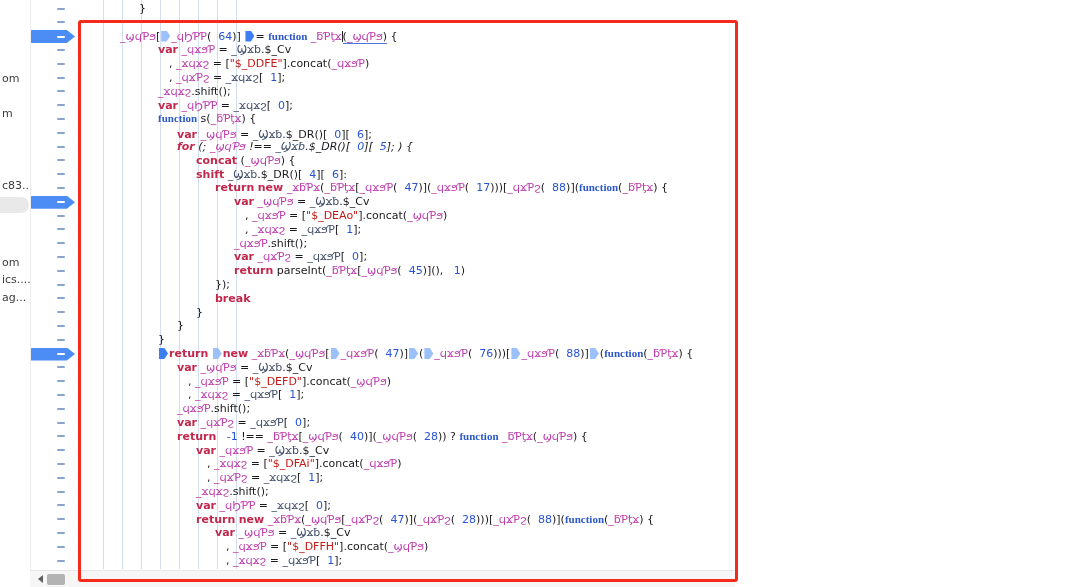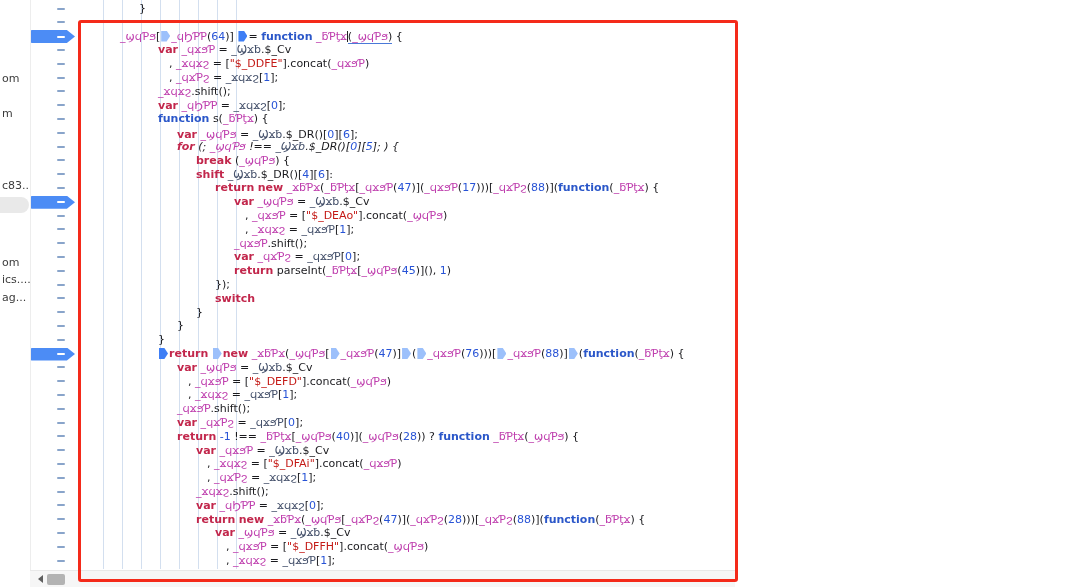--- a/index.html
+++ b/index.html
@@ -18,22 +18,22 @@
   .dash{position:absolute;left:27px;width:8px;height:2px;background:#89a4ca;border-radius:1px;}
   .bp-arrow{position:absolute;left:0;width:45px;height:13px;background:#4c8cf5;
     clip-path:polygon(0 0,82% 0,100% 50%,82% 100%,0 100%);border-radius:2px;}
   .bp-arrow .wdash{position:absolute;left:27px;top:5.5px;width:8px;height:2px;background:#fff;border-radius:1px;}
   
   .code{position:absolute;left:0;top:0;width:1080px;height:587px;z-index:1;}
   .guide{position:absolute;top:0;width:1px;height:569px;background:rgba(158,183,219,.45);}
   .line{position:absolute;white-space:pre;font-family:"DejaVu Sans",sans-serif;
     font-size:11px;line-height:13.8px;height:13.8px;color:#1a1a1e;}
   .kw{color:#c2274c;font-weight:bold;}
-  .fn{color:#2b57c9;font-weight:bold;}
-  .num{color:#2753d6;}
+  .fn{color:#2b57c9;font-weight:bold;font-family:Liberation Serif, serif;}
+  .num{color:#2753d6;margin-left:7px;}
   .str{color:#c41a16;}
   .id{color:#bf3fae;}
   .idd{color:#45516b;}
   .pl{color:#1a1a1e;}
   .u{border-bottom:1.5px solid #4a79d8;}
   .mk{display:inline-block;width:9px;height:11px;vertical-align:-2px;margin:0 1px;
     clip-path:polygon(0 0,60% 0,100% 50%,60% 100%,0 100%);}
   .mkl{background:#9cc0fb;}
   .mkd{background:#3e7ef5;}
   .cur{display:inline-block;width:1px;height:11px;vertical-align:-2px;background:#222;}
@@ -65,31 +65,31 @@
       <div class="line" style="top: 2px; left: 139px;"><span class="pl">}</span></div>
       <div class="line" style="top: 29.6px; left: 120px;"><span class="id">_ϣϥƤϧ</span><span class="pl">[</span><span class="mk mkl"></span><span class="id">_ϥϦƤƤ</span><span class="pl">(</span><span class="num">64</span><span class="pl">)] </span><span class="mk mkd"></span><span class="pl">= </span><span class="fn">function</span><span class="pl"> </span><span class="id">_ƃƤƫϫ</span><span class="cur"></span><span class="pl u">(</span><span class="id u">_ϣϥƤϧ</span><span class="pl u">)</span><span class="pl"> {</span></div>
       <div class="line" style="top: 43.4px; left: 158px;"><span class="kw">var</span><span class="pl"> </span><span class="id">_ϥϫϧƤ</span><span class="pl"> = </span><span class="idd">_Ϣϫƀ</span><span class="pl">.$_Cv</span></div>
       <div class="line" style="top: 57.2px; left: 169px;"><span class="pl">, </span><span class="id">_ϫϥϫϩ</span><span class="pl"> = [</span><span class="str">"$_DDFE"</span><span class="pl">].concat(</span><span class="id">_ϥϫϧƤ</span><span class="pl">)</span></div>
       <div class="line" style="top: 71px; left: 169px;"><span class="pl">, </span><span class="id">_ϥϫƤϩ</span><span class="pl"> = </span><span class="idd">_ϫϥϫϩ</span><span class="pl">[</span><span class="num">1</span><span class="pl">];</span></div>
       <div class="line" style="top: 84.8px; left: 158px;"><span class="id">_ϫϥϫϩ</span><span class="pl">.shift();</span></div>
       <div class="line" style="top: 98.6px; left: 158px;"><span class="kw">var</span><span class="pl"> </span><span class="id">_ϥϦƤƤ</span><span class="pl"> = </span><span class="idd">_ϫϥϫϩ</span><span class="pl">[</span><span class="num">0</span><span class="pl">];</span></div>
       <div class="line" style="top: 112.4px; left: 158px;"><span class="fn">function</span><span class="pl"> s(</span><span class="id">_ƃƤƫϫ</span><span class="pl">) {</span></div>
       <div class="line" style="top: 128px; left: 177px;"><span class="kw">var</span><span class="pl"> </span><span class="id">_ϣϥƤϧ</span><span class="pl"> = </span><span class="idd">_Ϣϫƀ</span><span class="pl">.$_DR()[</span><span class="num">0</span><span class="pl">][</span><span class="num">6</span><span class="pl">];</span></div>
       <div class="line" style="top: 140px; left: 177px; font-style: italic;"><span class="kw">for</span><span class="pl"> (; </span><span class="id">_ϣϥƤϧ</span><span class="pl"> !== </span><span class="idd">_Ϣϫƀ</span><span class="pl">.$_DR()[</span><span class="num">0</span><span class="pl">][</span><span class="num">5</span><span class="pl">]; ) {</span></div>
-      <div class="line" style="top: 153.8px; left: 196px;"><span class="kw">break</span><span class="pl"> (</span><span class="id">_ϣϥƤϧ</span><span class="pl">) {</span></div>
+      <div class="line" style="top: 153.8px; left: 196px;"><span class="kw">concat</span><span class="pl"> (</span><span class="id">_ϣϥƤϧ</span><span class="pl">) {</span></div>
       <div class="line" style="top: 167.6px; left: 196px;"><span class="kw">shift</span><span class="pl"> </span><span class="idd">_Ϣϫƀ</span><span class="pl">.$_DR()[</span><span class="num">4</span><span class="pl">][</span><span class="num">6</span><span class="pl">]:</span></div>
       <div class="line" style="top: 181.4px; left: 215px;"><span class="kw">return</span><span class="pl"> </span><span class="kw">new</span><span class="pl"> </span><span class="id">_ϫƃƤϫ</span><span class="pl">(</span><span class="id">_ƃƤƫϫ</span><span class="pl">[</span><span class="id">_ϥϫϧƤ</span><span class="pl">(</span><span class="num">47</span><span class="pl">)](</span><span class="id">_ϥϫϧƤ</span><span class="pl">(</span><span class="num">17</span><span class="pl">)))[</span><span class="id">_ϥϫƤϩ</span><span class="pl">(</span><span class="num">88</span><span class="pl">)](</span><span class="fn">function</span><span class="pl">(</span><span class="id">_ƃƤƫϫ</span><span class="pl">) {</span></div>
       <div class="line" style="top: 195.2px; left: 234px;"><span class="kw">var</span><span class="pl"> </span><span class="id">_ϣϥƤϧ</span><span class="pl"> = </span><span class="idd">_Ϣϫƀ</span><span class="pl">.$_Cv</span></div>
       <div class="line" style="top: 209px; left: 245px;"><span class="pl">, </span><span class="id">_ϥϫϧƤ</span><span class="pl"> = [</span><span class="str">"$_DEAo"</span><span class="pl">].concat(</span><span class="id">_ϣϥƤϧ</span><span class="pl">)</span></div>
       <div class="line" style="top: 222.8px; left: 245px;"><span class="pl">, </span><span class="id">_ϫϥϫϩ</span><span class="pl"> = </span><span class="idd">_ϥϫϧƤ</span><span class="pl">[</span><span class="num">1</span><span class="pl">];</span></div>
       <div class="line" style="top: 236.6px; left: 234px;"><span class="id">_ϥϫϧƤ</span><span class="pl">.shift();</span></div>
       <div class="line" style="top: 250.4px; left: 234px;"><span class="kw">var</span><span class="pl"> </span><span class="id">_ϥϫƤϩ</span><span class="pl"> = </span><span class="idd">_ϥϫϧƤ</span><span class="pl">[</span><span class="num">0</span><span class="pl">];</span></div>
       <div class="line" style="top: 264.2px; left: 234px;"><span class="kw">return</span><span class="pl"> parseInt(</span><span class="id">_ƃƤƫϫ</span><span class="pl">[</span><span class="id">_ϣϥƤϧ</span><span class="pl">(</span><span class="num">45</span><span class="pl">)](), </span><span class="num">1</span><span class="pl">)</span></div>
       <div class="line" style="top: 278px; left: 215px;"><span class="pl">});</span></div>
-      <div class="line" style="top: 291.8px; left: 215px;"><span class="kw">switch</span></div>
+      <div class="line" style="top: 291.8px; left: 215px;"><span class="kw">break</span></div>
       <div class="line" style="top: 305.6px; left: 196px;"><span class="pl">}</span></div>
       <div class="line" style="top: 319.4px; left: 177px;"><span class="pl">}</span></div>
       <div class="line" style="top: 333.2px; left: 158px;"><span class="pl">}</span></div>
       <div class="line" style="top: 347px; left: 158px;"><span class="mk mkd"></span><span class="kw">return</span><span class="pl"> </span><span class="mk mkl"></span><span class="kw">new</span><span class="pl"> </span><span class="id">_ϫƃƤϫ</span><span class="pl">(</span><span class="id">_ϣϥƤϧ</span><span class="pl">[</span><span class="mk mkl"></span><span class="id">_ϥϫϧƤ</span><span class="pl">(</span><span class="num">47</span><span class="pl">)]</span><span class="mk mkl"></span><span class="pl">(</span><span class="mk mkl"></span><span class="id">_ϥϫϧƤ</span><span class="pl">(</span><span class="num">76</span><span class="pl">)))[</span><span class="mk mkl"></span><span class="id">_ϥϫϧƤ</span><span class="pl">(</span><span class="num">88</span><span class="pl">)]</span><span class="mk mkl"></span><span class="pl">(</span><span class="fn">function</span><span class="pl">(</span><span class="id">_ƃƤƫϫ</span><span class="pl">) {</span></div>
       <div class="line" style="top: 360.8px; left: 177px;"><span class="kw">var</span><span class="pl"> </span><span class="id">_ϣϥƤϧ</span><span class="pl"> = </span><span class="idd">_Ϣϫƀ</span><span class="pl">.$_Cv</span></div>
       <div class="line" style="top: 374.6px; left: 188px;"><span class="pl">, </span><span class="id">_ϥϫϧƤ</span><span class="pl"> = [</span><span class="str">"$_DEFD"</span><span class="pl">].concat(</span><span class="id">_ϣϥƤϧ</span><span class="pl">)</span></div>
       <div class="line" style="top: 388.4px; left: 188px;"><span class="pl">, </span><span class="id">_ϫϥϫϩ</span><span class="pl"> = </span><span class="idd">_ϥϫϧƤ</span><span class="pl">[</span><span class="num">1</span><span class="pl">];</span></div>
       <div class="line" style="top: 402.2px; left: 177px;"><span class="id">_ϥϫϧƤ</span><span class="pl">.shift();</span></div>
       <div class="line" style="top: 416px; left: 177px;"><span class="kw">var</span><span class="pl"> </span><span class="id">_ϥϫƤϩ</span><span class="pl"> = </span><span class="idd">_ϥϫϧƤ</span><span class="pl">[</span><span class="num">0</span><span class="pl">];</span></div>
       <div class="line" style="top: 429.8px; left: 177px;"><span class="kw">return</span><span class="pl"> </span><span class="num">-1</span><span class="pl"> !== </span><span class="id">_ƃƤƫϫ</span><span class="pl">[</span><span class="id">_ϣϥƤϧ</span><span class="pl">(</span><span class="num">40</span><span class="pl">)](</span><span class="id">_ϣϥƤϧ</span><span class="pl">(</span><span class="num">28</span><span class="pl">)) ? </span><span class="fn">function</span><span class="pl"> </span><span class="id">_ƃƤƫϫ</span><span class="pl">(</span><span class="id">_ϣϥƤϧ</span><span class="pl">) {</span></div>

